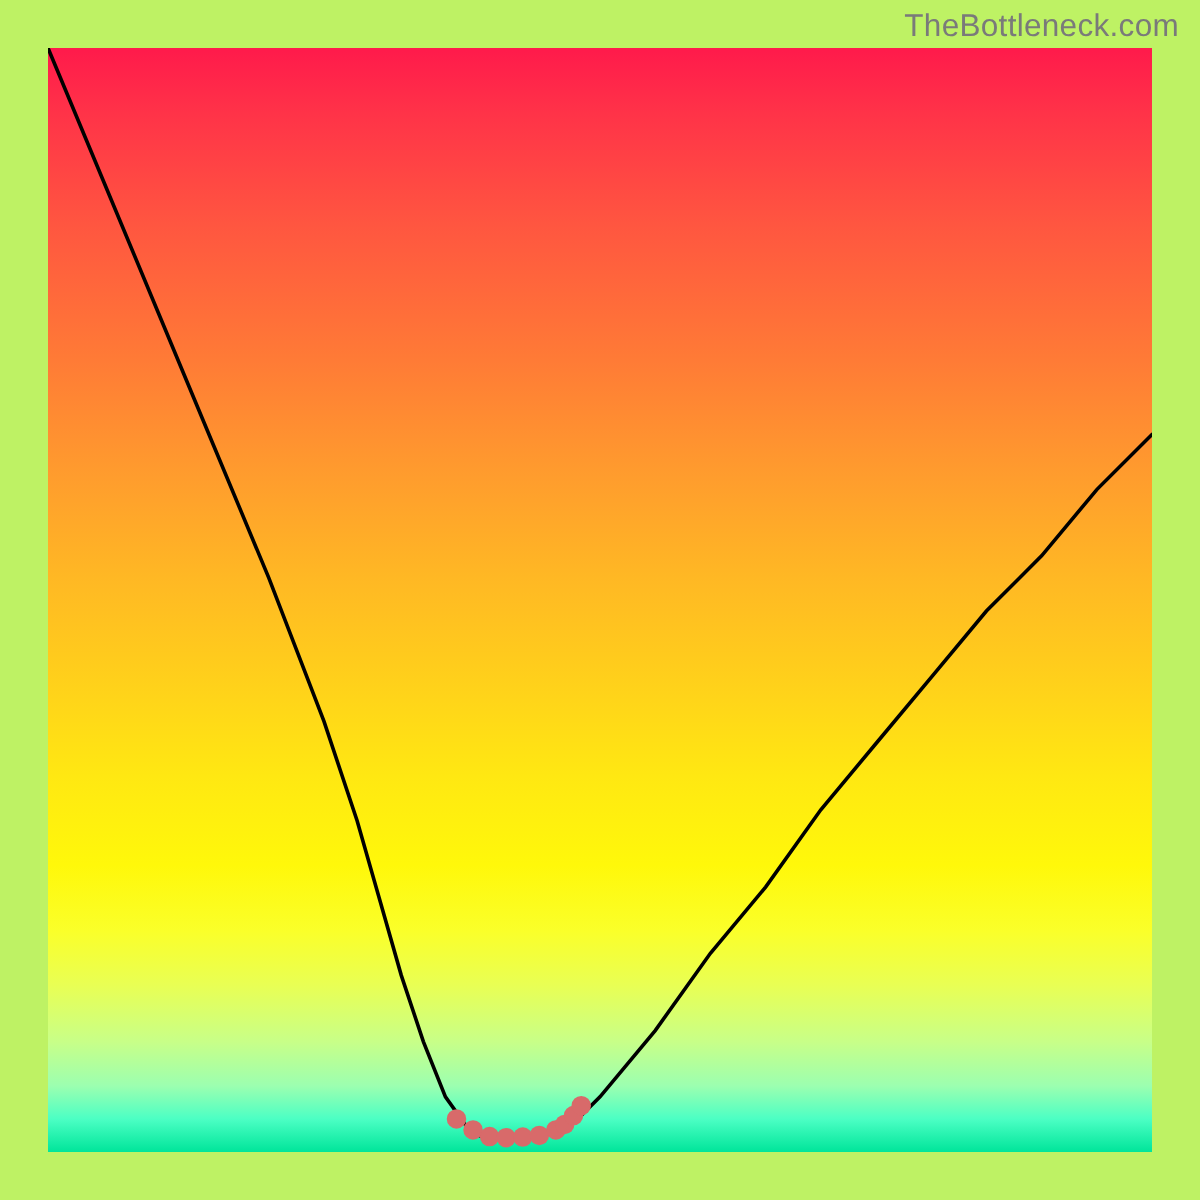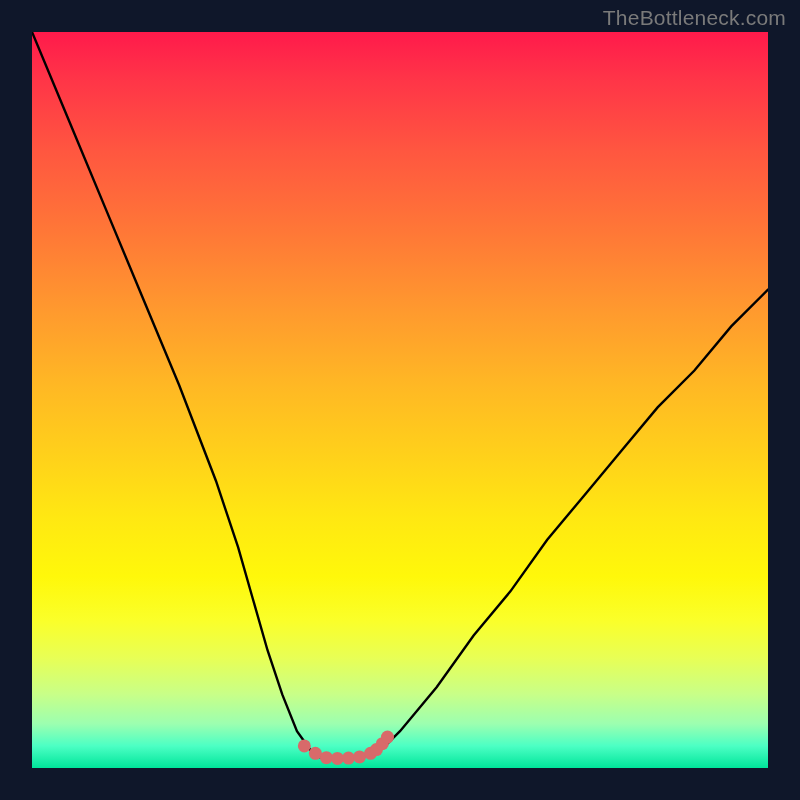--- a/index.html
+++ b/index.html
@@ -8,21 +8,21 @@
     width: 800px;
     height: 800px;
     overflow: hidden;
     background: #000;
     font-family: Arial, Helvetica, sans-serif;
   }
   .frame {
     position: relative;
     width: 800px;
     height: 800px;
-    background: #0f172a;
+    background: #bef264;
   }
   .plot-area {
     position: absolute;
     left: 32px;
     top: 32px;
     width: 736px;
     height: 736px;
     overflow: hidden;
   }
   .gradient {

